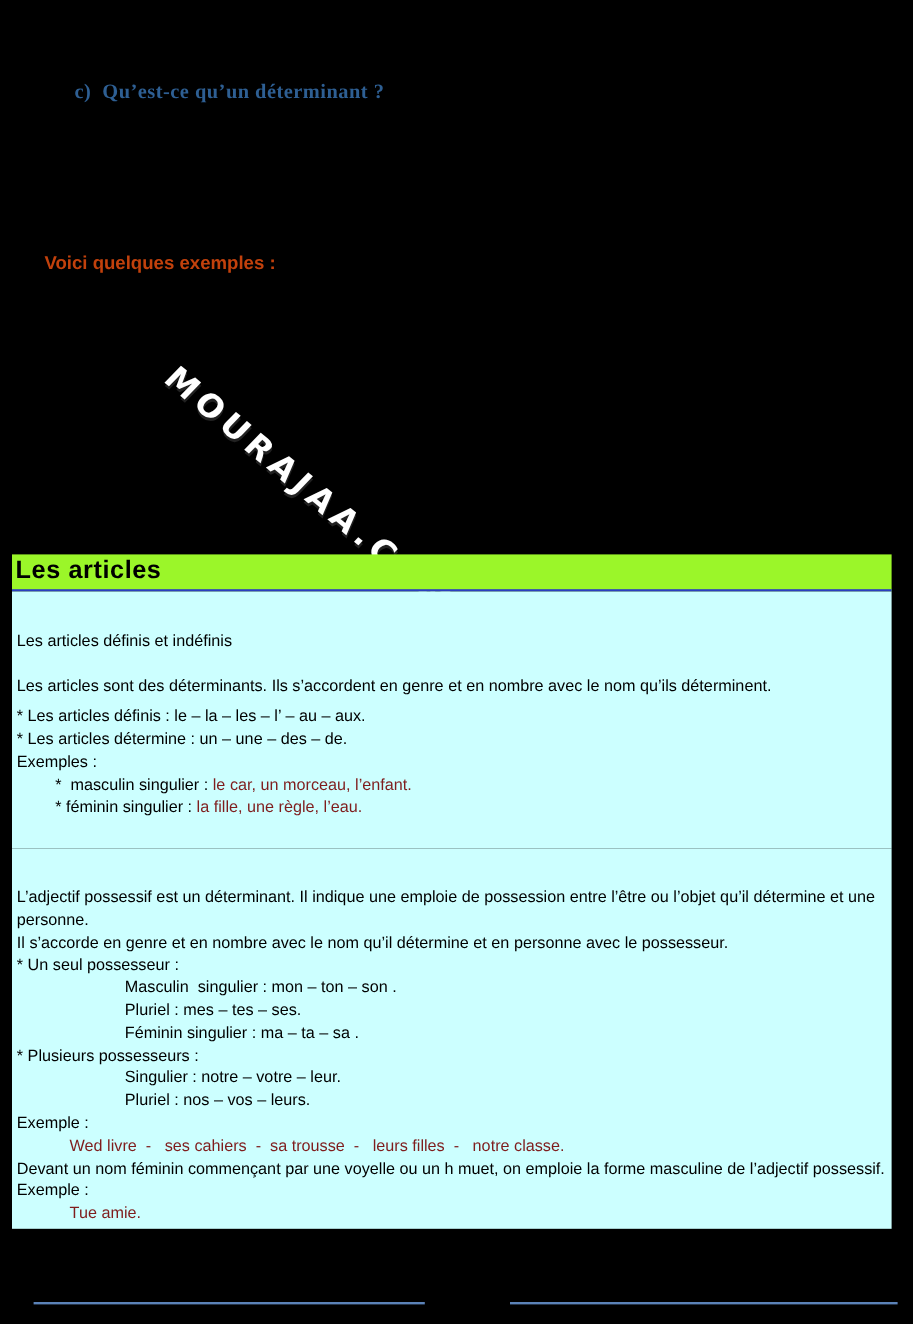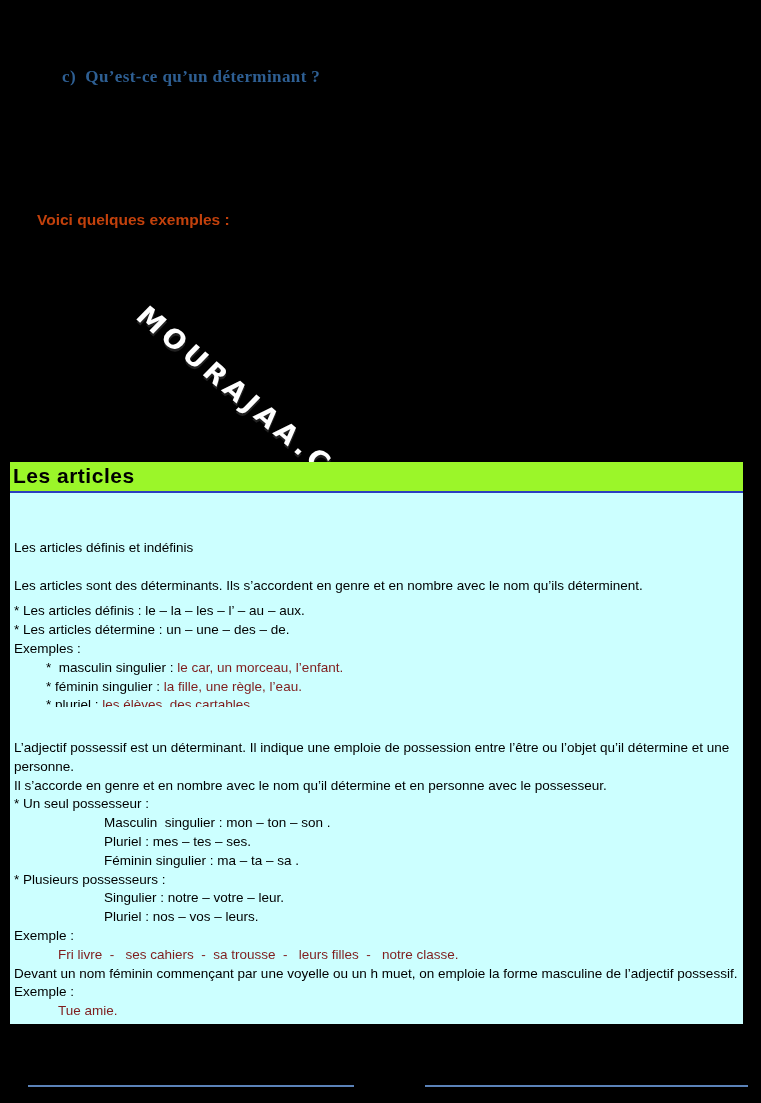--- a/index.html
+++ b/index.html
@@ -45,21 +45,21 @@
   .sec-title-bar.second { height: 27px; }
   .sec-title {
     font-size: 21px; font-weight: bold; color: #000;
     letter-spacing: 0.5px; padding-left: 3px;
     line-height: 27px; white-space: pre;
   }
   .sec-body {
     background: #ccffff;
     overflow: hidden;
   }
-  .sec-body.first  { height: 214px; padding-top: 46px; box-sizing: border-box; }
+  .sec-body.first  { height: 214px; padding-top: 32px; box-sizing: border-box; }
   .sec-body.second { height: 317px; padding-top: 32px; box-sizing: border-box; }
   .line {
     font-size: 13.5px; line-height: 18.8px; height: 18.8px;
     color: #000; white-space: pre;
   }
   .line.i0 { padding-left: 4px; }
   .line.i1 { padding-left: 36px; }
   .line.i2 { padding-left: 48px; }
   .line.i3 { padding-left: 94px; }
   .line .red { color: #7f1d1d; }
@@ -86,36 +86,35 @@
   </div>
   <div class="sec-body first">
       <div class="line i0"><span class="k">Les articles définis et indéfinis</span></div>
       <div class="line i0"></div>
       <div class="line i0"><span class="k">Les articles sont des déterminants. Ils s’accordent en genre et en nombre avec le nom qu’ils déterminent.</span></div>
       <div class="line i0" style="margin-top: 7px;"><span class="k">* Les articles définis : le – la – les – l’ – au – aux.</span></div>
       <div class="line i0"><span class="k">* Les articles détermine : un – une – des – de.</span></div>
       <div class="line i0"><span class="k">Exemples :</span></div>
       <div class="line i1"><span class="k">*  masculin singulier : </span><span class="red">le car, un morceau, l’enfant.</span></div>
       <div class="line i1"><span class="k">* féminin singulier : </span><span class="red">la fille, une règle, l’eau.</span></div>
-      <div class="line i1"><span class="k">* pluriel : </span><span class="red">les élèves, des cartables</span></div>
     </div>
 
   <div class="sec-body second">
       <div class="line i0"><span class="k">L’adjectif possessif est un déterminant. Il indique une emploie de possession entre l’être ou l’objet qu’il détermine et une</span></div>
       <div class="line i0"><span class="k">personne.</span></div>
       <div class="line i0"><span class="k">Il s’accorde en genre et en nombre avec le nom qu’il détermine et en personne avec le possesseur.</span></div>
       <div class="line i0"><span class="k">* Un seul possesseur :</span></div>
       <div class="line i3"><span class="k">Masculin  singulier : mon – ton – son .</span></div>
       <div class="line i3"><span class="k">Pluriel : mes – tes – ses.</span></div>
       <div class="line i3"><span class="k">Féminin singulier : ma – ta – sa .</span></div>
       <div class="line i0"><span class="k">* Plusieurs possesseurs :</span></div>
       <div class="line i3"><span class="k">Singulier : notre – votre – leur.</span></div>
       <div class="line i3"><span class="k">Pluriel : nos – vos – leurs.</span></div>
       <div class="line i0"><span class="k">Exemple :</span></div>
-      <div class="line i2"><span class="red">Fri livre  -   ses cahiers  -  sa trousse  -   leurs filles  -   notre classe.</span></div>
+      <div class="line i2"><span class="red">Wed livre  -   ses cahiers  -  sa trousse  -   leurs filles  -   notre classe.</span></div>
       <div class="line i0"><span class="k">Devant un nom féminin commençant par une voyelle ou un h muet, on emploie la forme masculine de l’adjectif possessif.</span></div>
       <div class="line i0"><span class="k">Exemple :</span></div>
       <div class="line i2"><span class="red">Tue amie.</span></div>
     </div>
 </div>
 
 <div class="footer-line left"></div>
 <div class="footer-line right"></div>
 
 </body></html>

